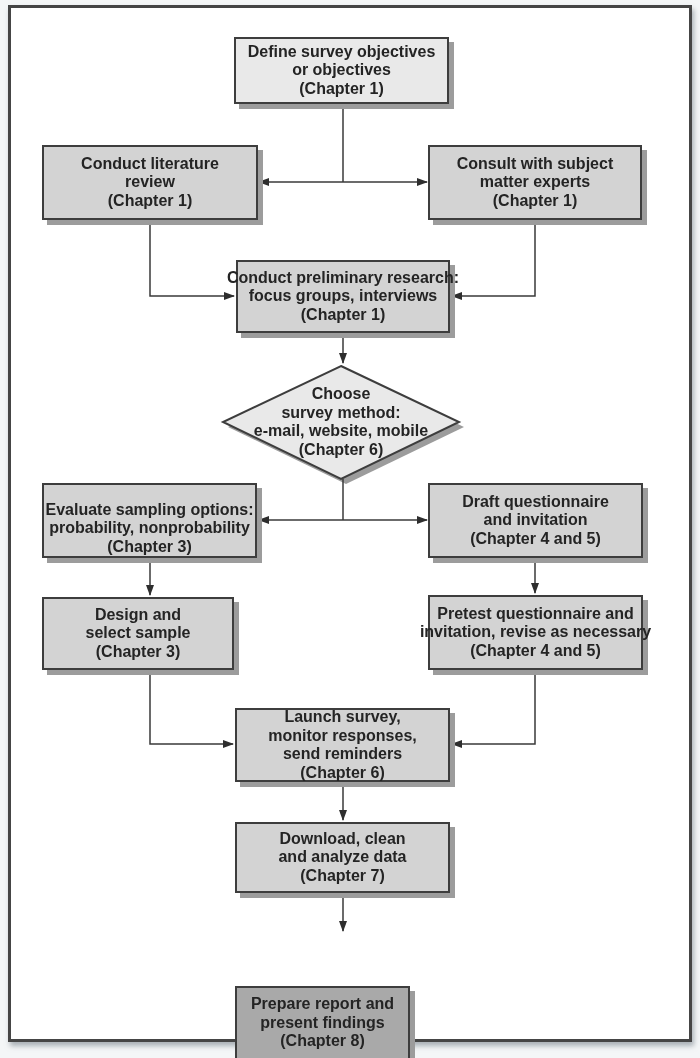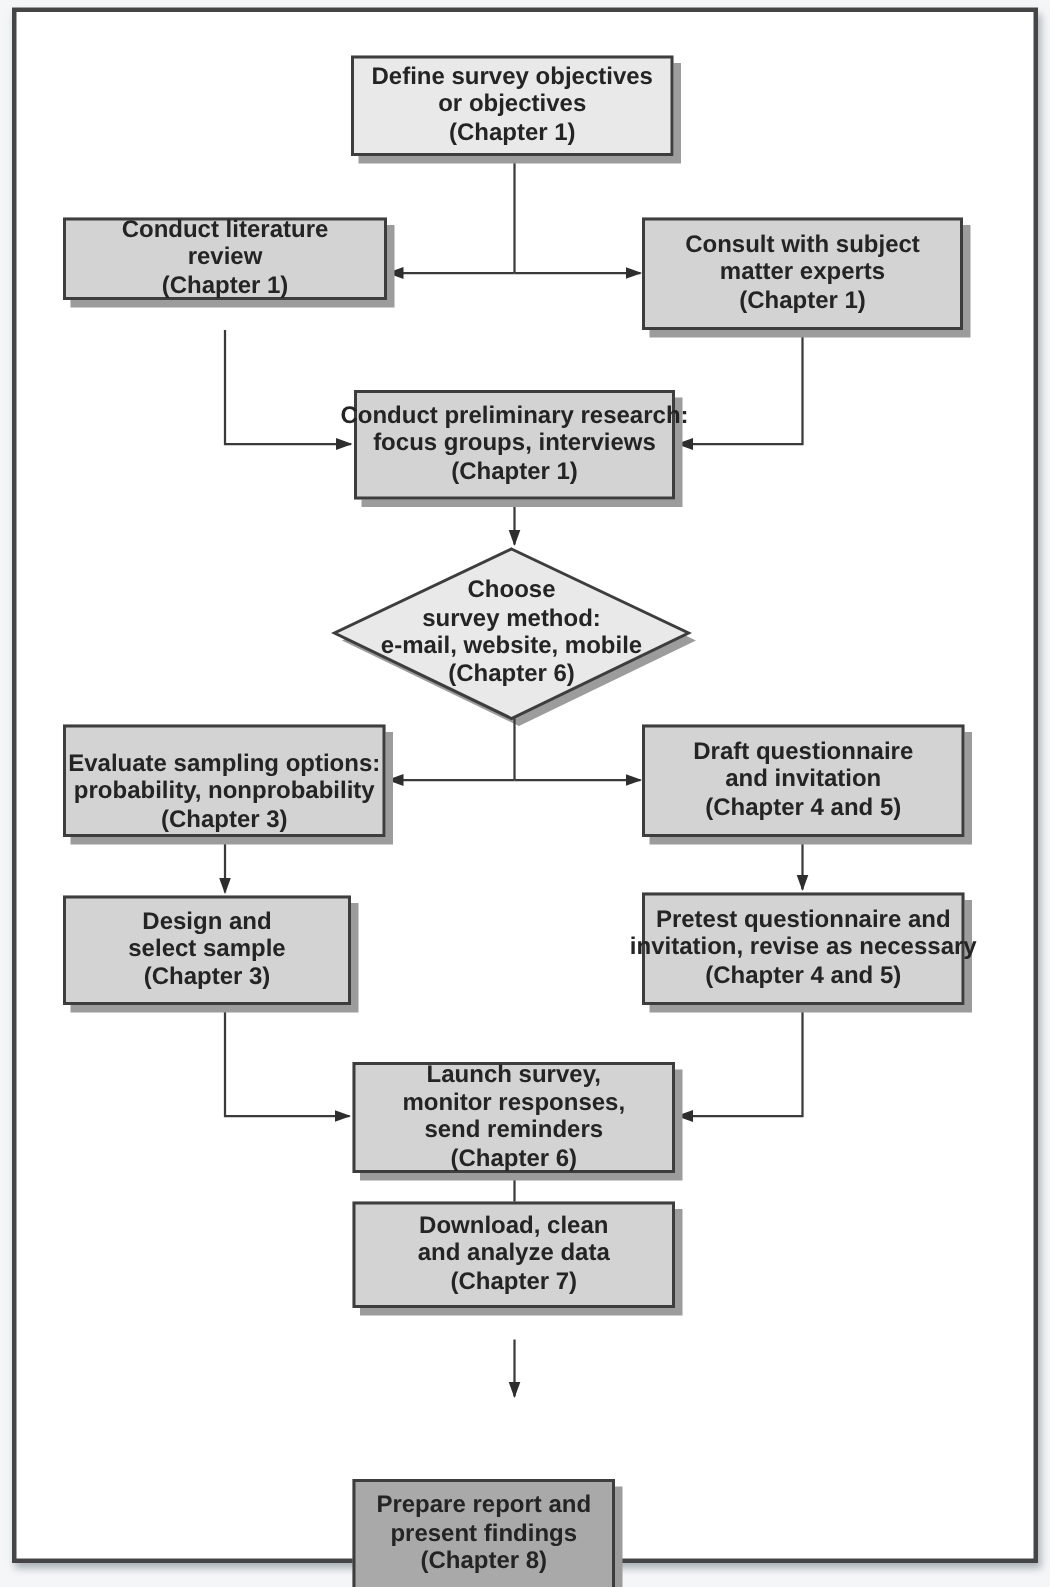--- a/index.html
+++ b/index.html
@@ -67,21 +67,21 @@
   <path d="M343,782 V820" stroke="#3a3a3a" stroke-width="1.5" fill="none" marker-end="url(#arrow)"></path>
   <path d="M343,893 V931" stroke="#3a3a3a" stroke-width="1.5" fill="none" marker-end="url(#arrow)"></path>
 </svg>
 
 <div class="node fill-light" style="left:234px;top:37px;width:215px;height:67px;">
   <span>Define survey objectives</span>
   <span>or objectives</span>
   <span>(Chapter 1)</span>
 </div>
 
-<div class="node fill-med" style="left:42px;top:145px;width:216px;height:55px;">
+<div class="node fill-med" style="left:42px;top:145px;width:216px;height:75px;">
   <span>Conduct literature</span>
   <span>review</span>
   <span>(Chapter 1)</span>
 </div>
 
 <div class="node fill-med" style="left:428px;top:145px;width:214px;height:75px;">
   <span>Consult with subject</span>
   <span>matter experts</span>
   <span>(Chapter 1)</span>
 </div>
@@ -123,21 +123,21 @@
   <span>(Chapter 4 and 5)</span>
 </div>
 
 <div class="node fill-med" style="left:235px;top:708px;width:215px;height:74px;">
   <span>Launch survey,</span>
   <span>monitor responses,</span>
   <span>send reminders</span>
   <span>(Chapter 6)</span>
 </div>
 
-<div class="node fill-med" style="left:235px;top:801px;width:215px;height:71px;">
+<div class="node fill-med" style="left:235px;top:822px;width:215px;height:71px;">
   <span>Download, clean</span>
   <span>and analyze data</span>
   <span>(Chapter 7)</span>
 </div>
 
 <div class="node fill-dark" style="left:235px;top:986px;width:175px;height:74px;">
   <span>Prepare report and</span>
   <span>present findings</span>
   <span>(Chapter 8)</span>
 </div>

